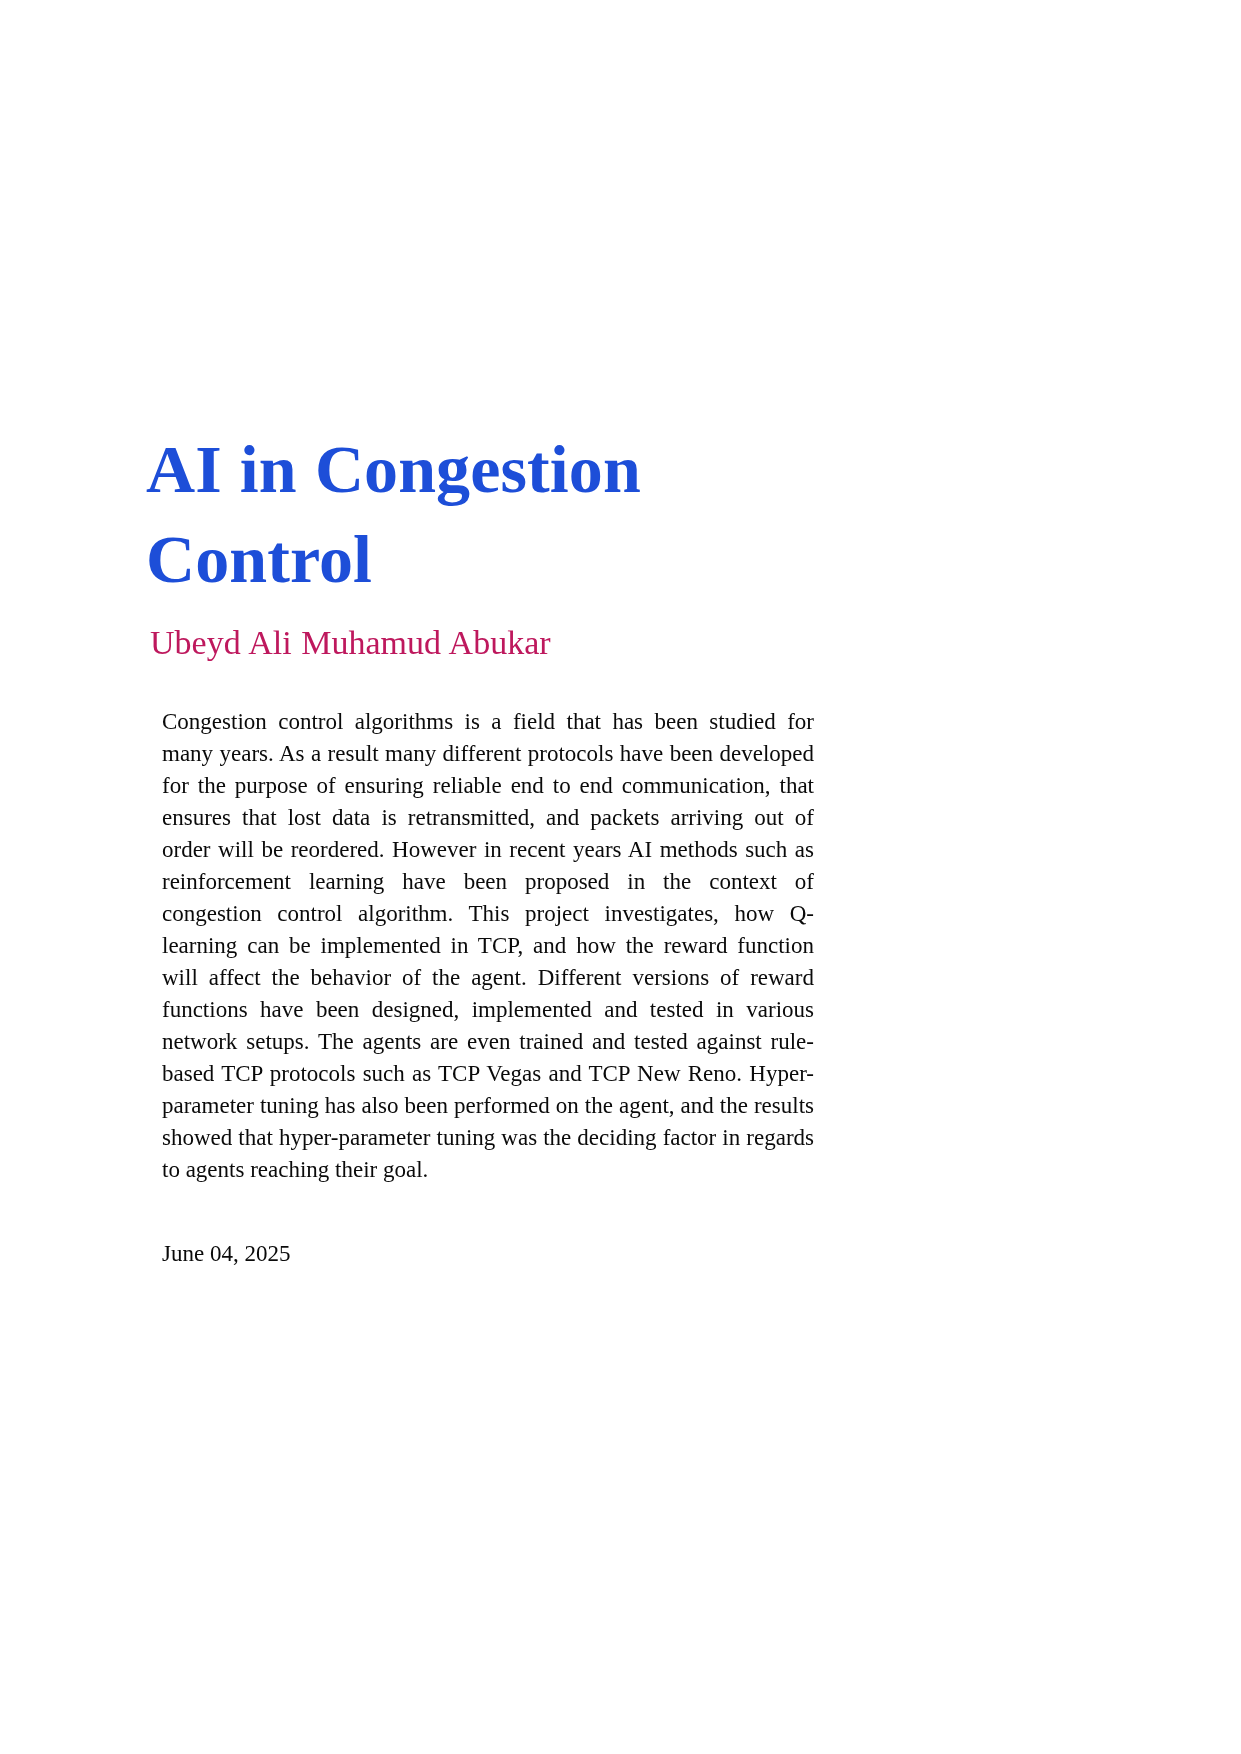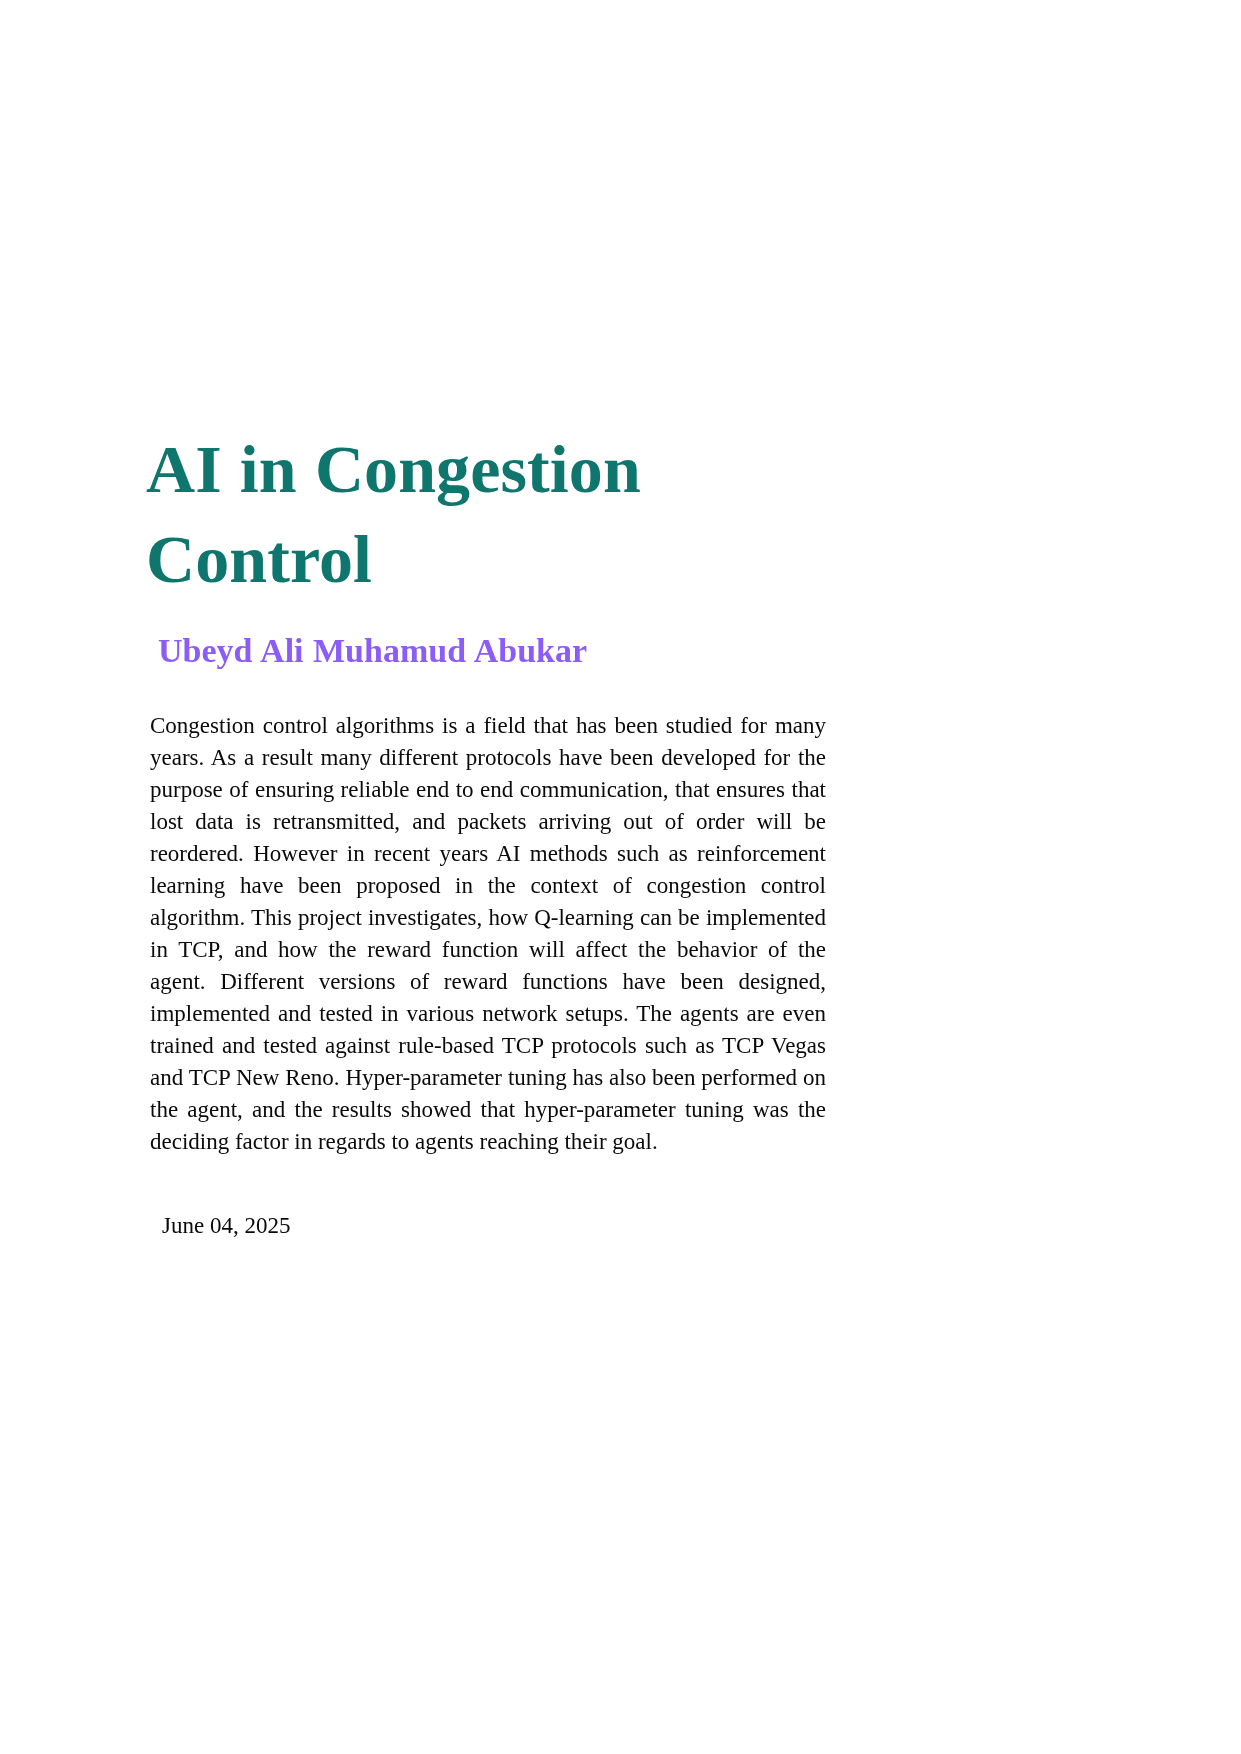--- a/index.html
+++ b/index.html
@@ -23,44 +23,44 @@
     top: 0;
     width: 684px;
   }
 
   .doc-title {
     font-family: "Liberation Serif", "DejaVu Serif", serif;
     font-weight: 700;
     font-size: 68px;
     line-height: 90px;
     letter-spacing: 0.1px;
-    color: #0f766e;
+    color: #1d4ed8;
     margin: 0;
     padding-top: 424px;
     word-spacing: 1px;
   }
 
   .doc-author {
     font-family: "Liberation Serif", "DejaVu Serif", serif;
-    font-weight: 700;
+    font-weight: 400;
     font-size: 34px;
     line-height: 42px;
-    color: #8b5cf6;
-    margin: 12px;
+    color: #be185d;
+    margin: 4px;
     padding-top: 14px;
     word-spacing: 1px;
   }
 
   .doc-abstract {
     font-family: "Liberation Serif", "DejaVu Serif", serif;
     font-weight: 400;
     font-size: 23px;
     line-height: 32px;
     color: #0a0a0a;
-    margin: 4px;
+    margin: 16px;
     padding-top: 26px;
     text-align: justify;
     text-justify: inter-word;
     hyphens: auto;
     -webkit-hyphens: auto;
   }
 
   .doc-date {
     font-family: "Liberation Serif", "DejaVu Serif", serif;
     font-weight: 400;

